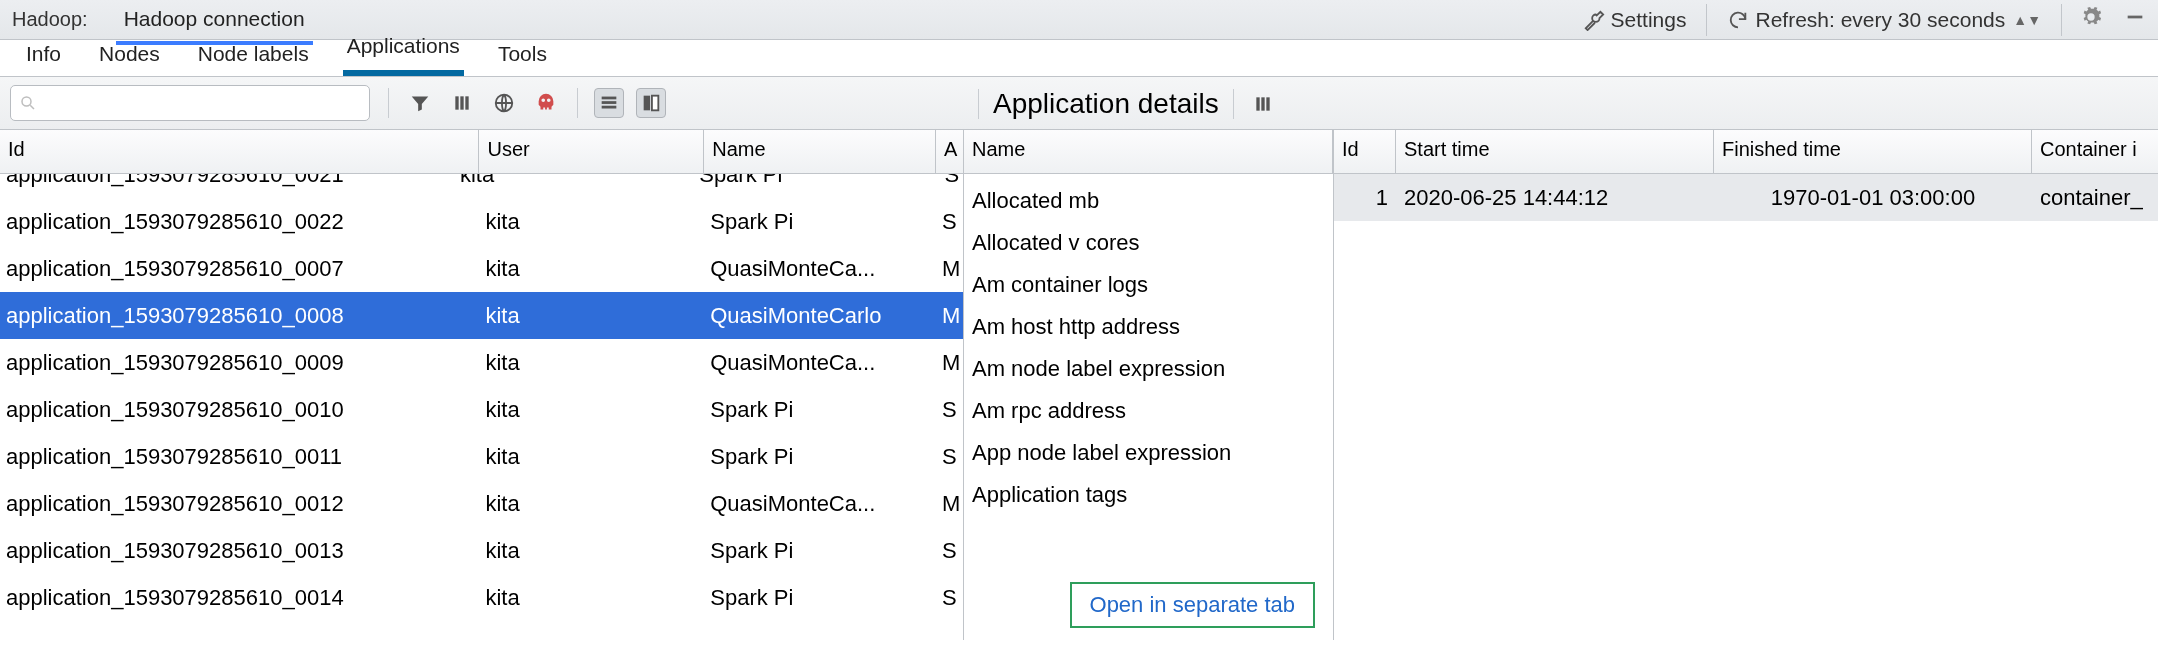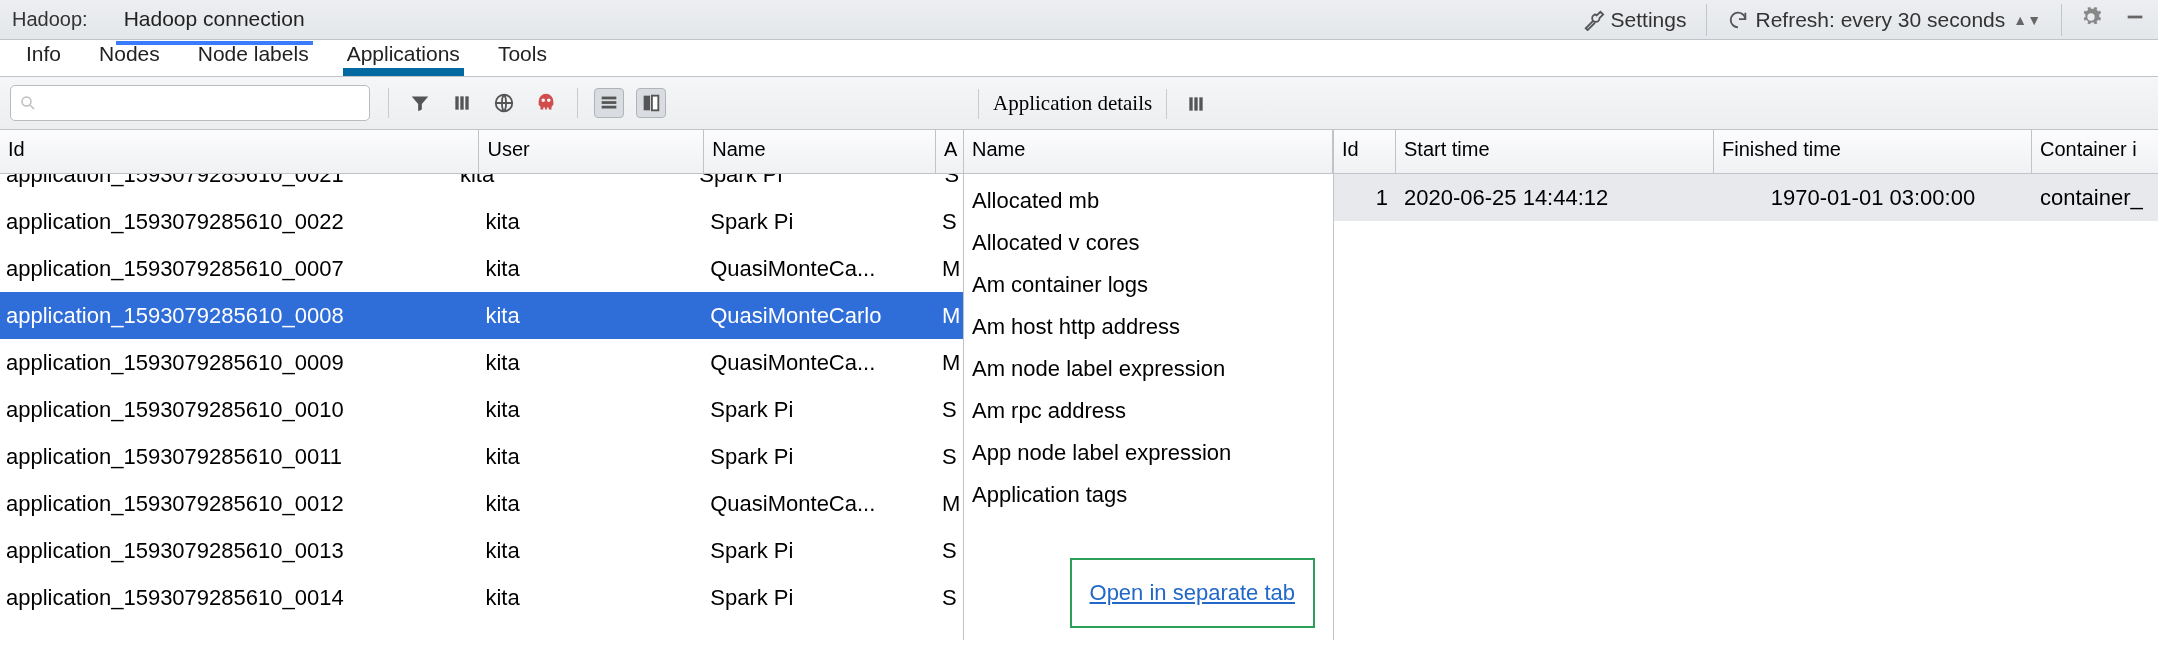--- a/index.html
+++ b/index.html
@@ -78,22 +78,22 @@
     border-bottom: 1px solid #c0c4c9;
     background: #fff;
   }
   .tab {
     font-size: 21px;
     color: #222;
     padding: 8px 4px 10px 4px;
     cursor: pointer;
   }
   .tab.active {
-    border-bottom: 8px solid #0369a1;
-    padding-bottom: 2px;
+    border-bottom: 6px solid #0369a1;
+    padding-bottom: 12px;
     text-align: center;
   }
   .toolbar-row {
     display: flex;
     align-items: center;
     height: 53px;
     background: linear-gradient(#f5f6f7, #eceef0);
     border-bottom: 1px solid #c0c4c9;
     padding: 0 10px;
   }
@@ -226,24 +226,23 @@
     font-size: 22px;
     padding: 8px 8px;
   }
   .open-tab-btn {
     position: absolute;
     bottom: 12px;
     right: 18px;
     border: 2px solid #2e9e5b;
     color: #2168c9;
     font-size: 22px;
-    padding: 20px 18px;
+    padding: 8px 18px;
     background: #fff;
     cursor: pointer;
-    text-decoration: underline;
   }
   .attempts-headers {
     display: flex;
     height: 44px;
     border-bottom: 1px solid #c0c4c9;
   }
   .at-col-id    { width: 62px; }
   .at-col-start { width: 318px; }
   .at-col-fin   { width: 318px; }
   .at-col-cont  { flex: 1; border-right: none; }
@@ -267,22 +266,21 @@
   .section-title {
     position: absolute;
     top: -53px;
     left: 0;
     right: 0;
     height: 53px;
     display: flex;
     align-items: center;
     padding: 0 14px;
     gap: 14px;
-    font-size: 21px;
-    font-family: Liberation Serif, serif;
+    font-size: 28px;
   }
   .mid-panel, .right-panel { position: relative; }
   .title-sep {
     width: 1px;
     height: 30px;
     background: #c8ccd1;
   }
   .cols-icon svg { width: 20px; height: 20px; }
 </style>
 </head>

